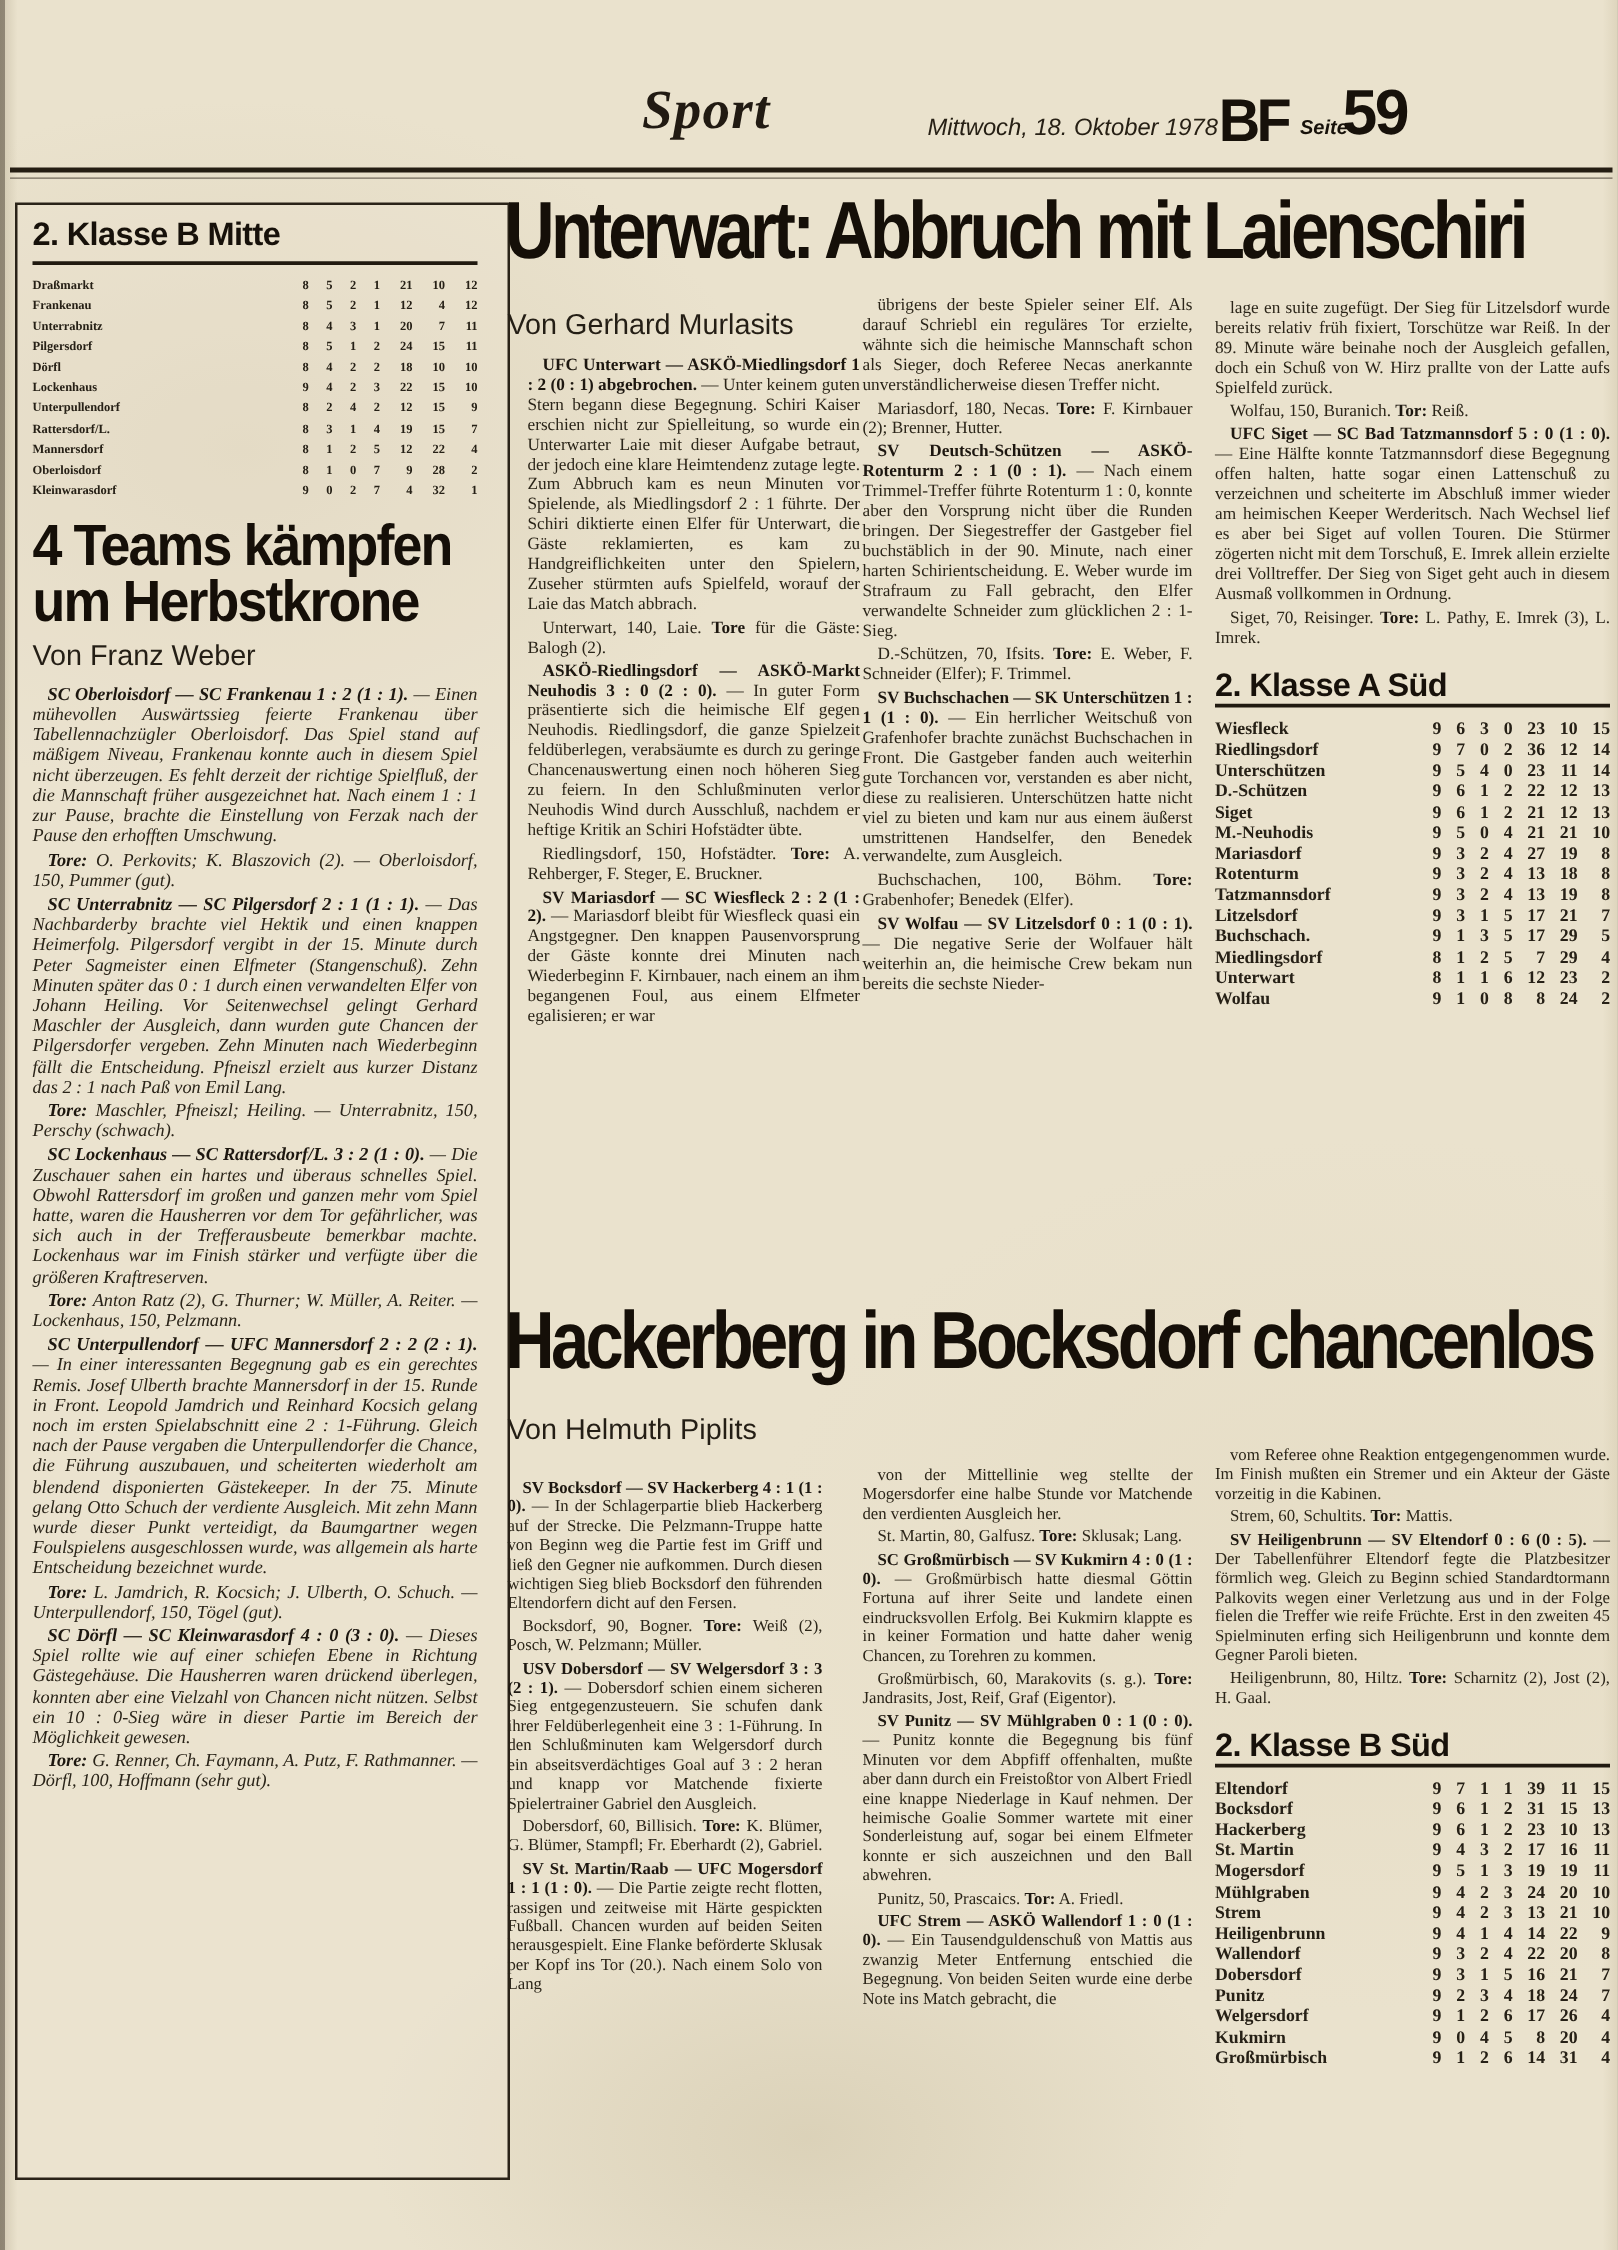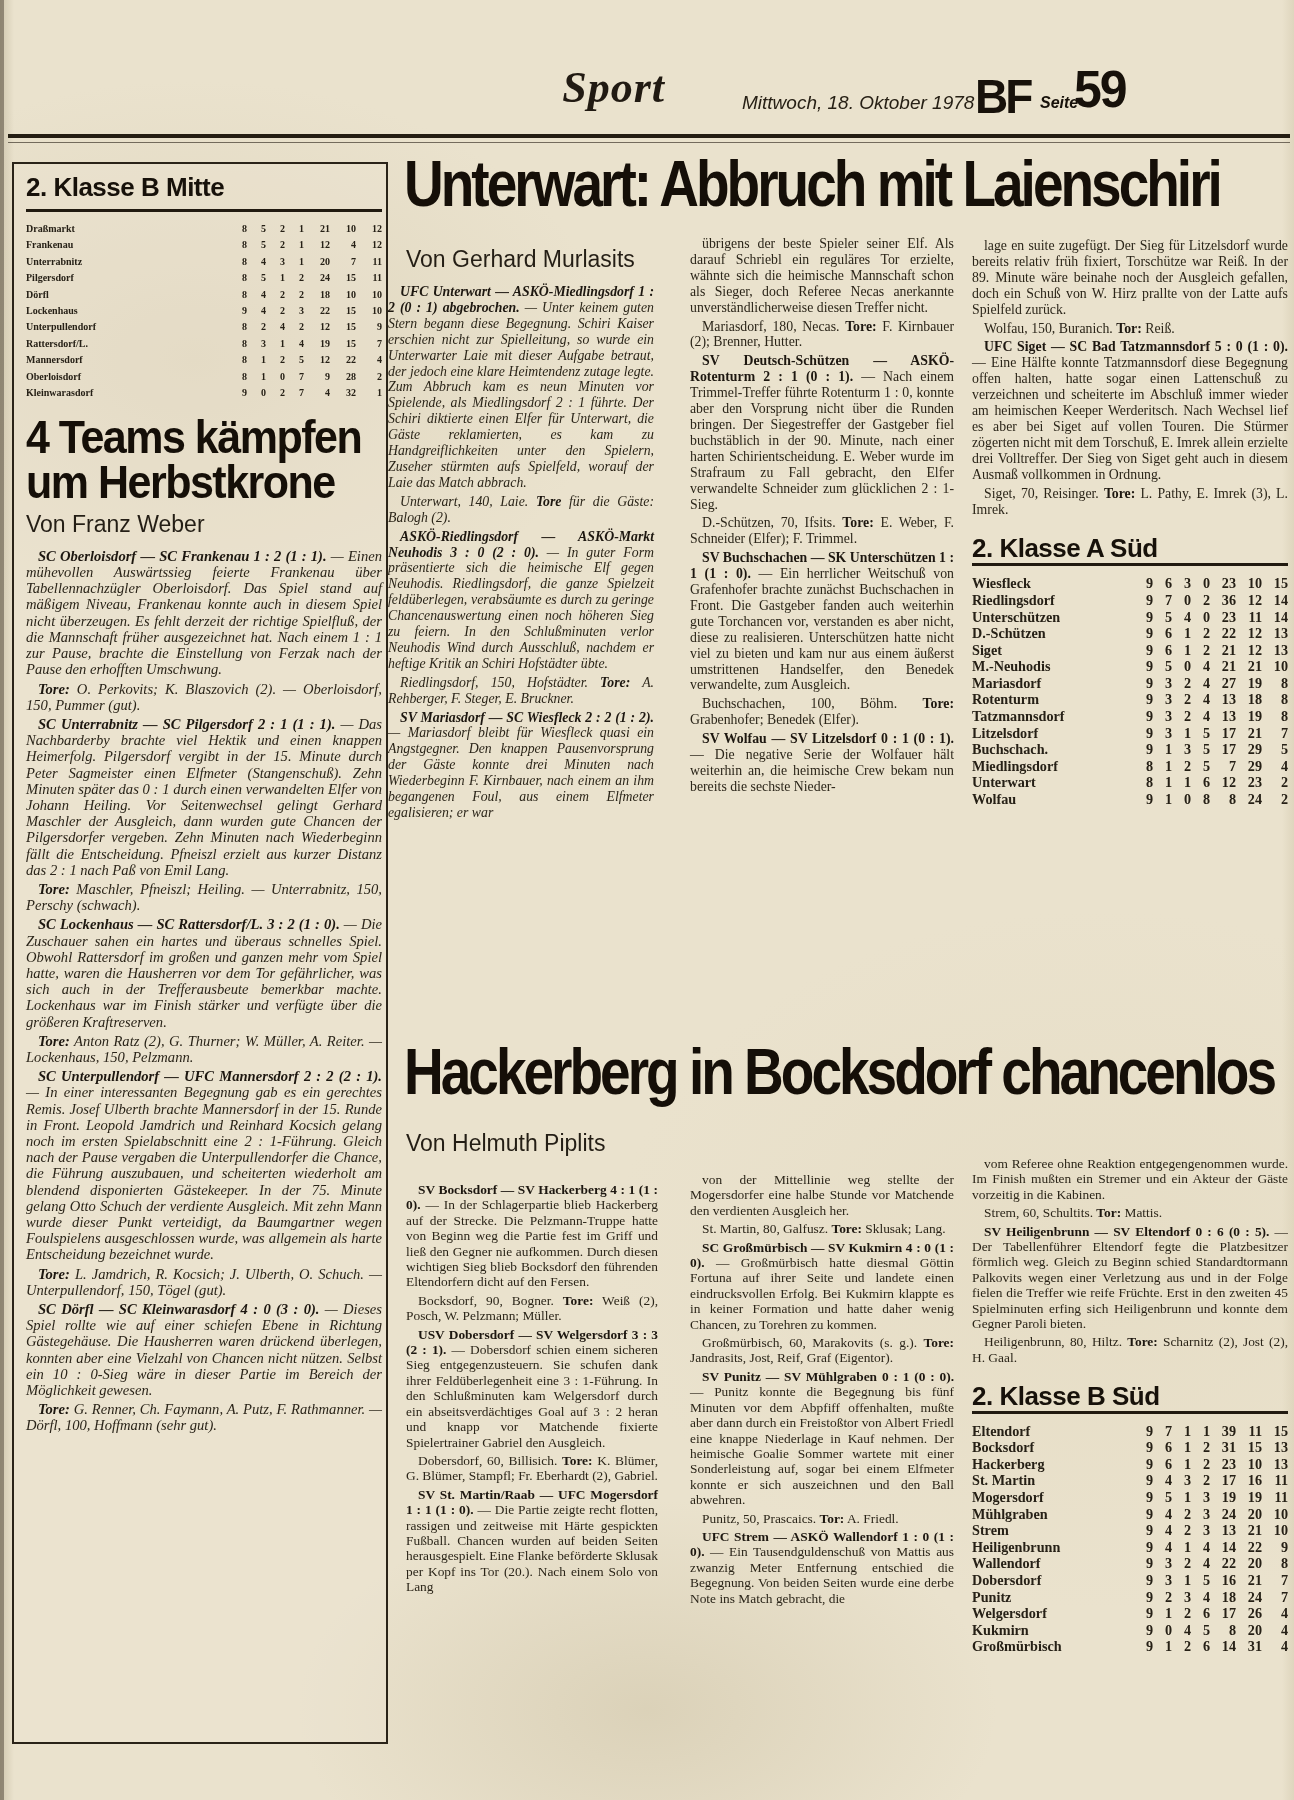--- a/index.html
+++ b/index.html
@@ -32,34 +32,34 @@
   .ltable .trow{font-size:10px;line-height:16.4px;}
   .rtable .trow{font-size:14.2px;line-height:16.6px;}
   .tname{white-space:nowrap;}
   .tstats{display:flex;}
   .tcell{display:inline-block;width:19px;text-align:right;}
   .tcell:nth-child(n+5){width:26px;}
   
   .para{margin:0;text-align:justify;text-indent:12px;}
   .para:not(:first-child){margin-top:3px;}
   .para b{color:#1d1710;}
-  #left-box{border:2px solid #2a2318;padding:8px 4px 10px 12px;background:rgba(238,230,212,.35);}
+  #left-box{border:2px solid #2a2318;padding:8px 24px 10px 12px;background:rgba(238,230,212,.35);}
   #left-box .paras{font-size:14.6px;line-height:16.2px;margin-top:10px;color:#2a2419;font-style:italic;}
   .colflow{font-size:13.8px;line-height:15.9px;color:#2b2519;}
   .colflow-sm{font-size:13.4px;line-height:15.4px;color:#2b2519;}
   .inbox-hl{margin-top:14px;}
   .inbox-by{margin-top:12px;}
   .sub-table{margin-top:24px;}
 </style>
 </head>
 <body>
 
 <div id="page">
 
-  <div class="abs sport-title" style="left:465px;top:62px;width:200px;text-align:right;">Sport</div>
+  <div class="abs sport-title" style="left:465px;top:62px;width:200px;text-align:center;">Sport</div>
   <div class="abs date-line" style="left:742px;top:92px;width:228px;text-align:left;">Mittwoch, 18. Oktober 1978</div>
   <div class="abs bf-logo" style="left:975px;top:68px;">BF</div>
   <div class="abs seite-label" style="left:1040px;top:94px;">Seite</div>
   <div class="abs page-number" style="left:1074px;top:60px;">59</div>
   <div class="head-rule" style="top:134px;height:4px;"></div>
   <div class="head-rule" style="top:142px;height:1px;opacity:.6;"></div>
 
   <div id="left-box" class="abs" style="left:12px;top:162px;width:356px;height:1560px;">
     <div class="ttl">2. Klasse B Mitte</div>
     <div class="ltable">
@@ -212,21 +212,21 @@
         <p class="para"><b>SC Unterpullendorf — UFC Mannersdorf 2 : 2 (2 : 1).</b> — In einer interessanten Begegnung gab es ein gerechtes Remis. Josef Ulberth brachte Mannersdorf in der 15. Runde in Front. Leopold Jamdrich und Reinhard Kocsich gelang noch im ersten Spielabschnitt eine 2 : 1-Führung. Gleich nach der Pause vergaben die Unterpullendorfer die Chance, die Führung auszubauen, und scheiterten wiederholt am blendend disponierten Gästekeeper. In der 75. Minute gelang Otto Schuch der verdiente Ausgleich. Mit zehn Mann wurde dieser Punkt verteidigt, da Baumgartner wegen Foulspielens ausgeschlossen wurde, was allgemein als harte Entscheidung bezeichnet wurde.</p>
         <p class="para"><b>Tore:</b> L. Jamdrich, R. Kocsich; J. Ulberth, O. Schuch. — Unterpullendorf, 150, Tögel (gut).</p>
         <p class="para"><b>SC Dörfl — SC Kleinwarasdorf 4 : 0 (3 : 0).</b> — Dieses Spiel rollte wie auf einer schiefen Ebene in Richtung Gästegehäuse. Die Hausherren waren drückend überlegen, konnten aber eine Vielzahl von Chancen nicht nützen. Selbst ein 10 : 0-Sieg wäre in dieser Partie im Bereich der Möglichkeit gewesen.</p>
         <p class="para"><b>Tore:</b> G. Renner, Ch. Faymann, A. Putz, F. Rathmanner. — Dörfl, 100, Hoffmann (sehr gut).</p>
       </div>
   </div>
 
   <div class="abs hl-big" style="left:404px;top:146px;">Unterwart: Abbruch mit Laienschiri</div>
   <div class="abs byline" style="left:406px;top:246px;">Von Gerhard Murlasits</div>
 
-  <div class="abs colflow" style="left:388px;top:284px;width:266px;font-style:italic;">
+  <div class="abs colflow" style="left:422px;top:284px;width:266px;">
       <p class="para"><b>UFC Unterwart — ASKÖ-Miedlingsdorf 1 : 2 (0 : 1) abgebrochen.</b> — Unter keinem guten Stern begann diese Begegnung. Schiri Kaiser erschien nicht zur Spielleitung, so wurde ein Unterwarter Laie mit dieser Aufgabe betraut, der jedoch eine klare Heimtendenz zutage legte. Zum Abbruch kam es neun Minuten vor Spielende, als Miedlingsdorf 2 : 1 führte. Der Schiri diktierte einen Elfer für Unterwart, die Gäste reklamierten, es kam zu Handgreiflichkeiten unter den Spielern, Zuseher stürmten aufs Spielfeld, worauf der Laie das Match abbrach.</p>
       <p class="para">Unterwart, 140, Laie. <b>Tore</b> für die Gäste: Balogh (2).</p>
       <p class="para"><b>ASKÖ-Riedlingsdorf — ASKÖ-Markt Neuhodis 3 : 0 (2 : 0).</b> — In guter Form präsentierte sich die heimische Elf gegen Neuhodis. Riedlingsdorf, die ganze Spielzeit feldüberlegen, verabsäumte es durch zu geringe Chancenauswertung einen noch höheren Sieg zu feiern. In den Schlußminuten verlor Neuhodis Wind durch Ausschluß, nachdem er heftige Kritik an Schiri Hofstädter übte.</p>
       <p class="para">Riedlingsdorf, 150, Hofstädter. <b>Tore:</b> A. Rehberger, F. Steger, E. Bruckner.</p>
       <p class="para"><b>SV Mariasdorf — SC Wiesfleck 2 : 2 (1 : 2).</b> — Mariasdorf bleibt für Wiesfleck quasi ein Angstgegner. Den knappen Pausenvorsprung der Gäste konnte drei Minuten nach Wiederbeginn F. Kirnbauer, nach einem an ihm begangenen Foul, aus einem Elfmeter egalisieren; er war</p>
     </div>
   <div class="abs colflow" style="left:690px;top:236px;width:264px;">
       <p class="para">übrigens der beste Spieler seiner Elf. Als darauf Schriebl ein reguläres Tor erzielte, wähnte sich die heimische Mannschaft schon als Sieger, doch Referee Necas anerkannte unverständlicherweise diesen Treffer nicht.</p>
       <p class="para">Mariasdorf, 180, Necas. <b>Tore:</b> F. Kirnbauer (2); Brenner, Hutter.</p>
       <p class="para"><b>SV Deutsch-Schützen — ASKÖ-Rotenturm 2 : 1 (0 : 1).</b> — Nach einem Trimmel-Treffer führte Rotenturm 1 : 0, konnte aber den Vorsprung nicht über die Runden bringen. Der Siegestreffer der Gastgeber fiel buchstäblich in der 90. Minute, nach einer harten Schirientscheidung. E. Weber wurde im Strafraum zu Fall gebracht, den Elfer verwandelte Schneider zum glücklichen 2 : 1-Sieg.</p>

